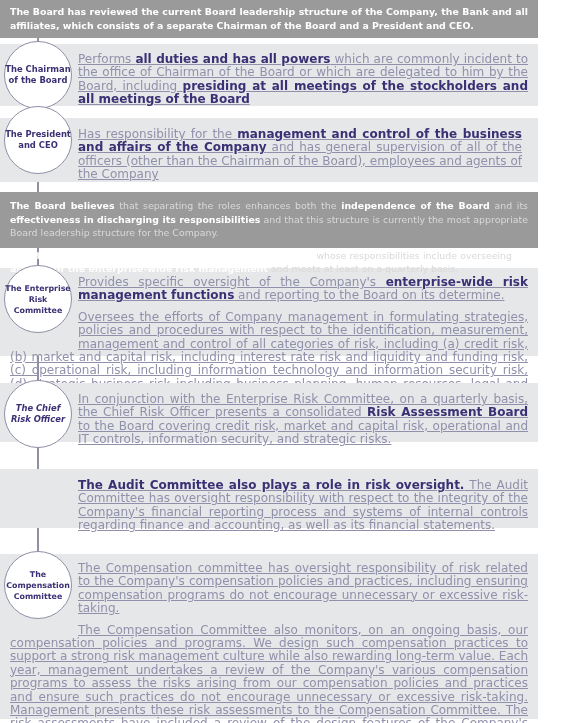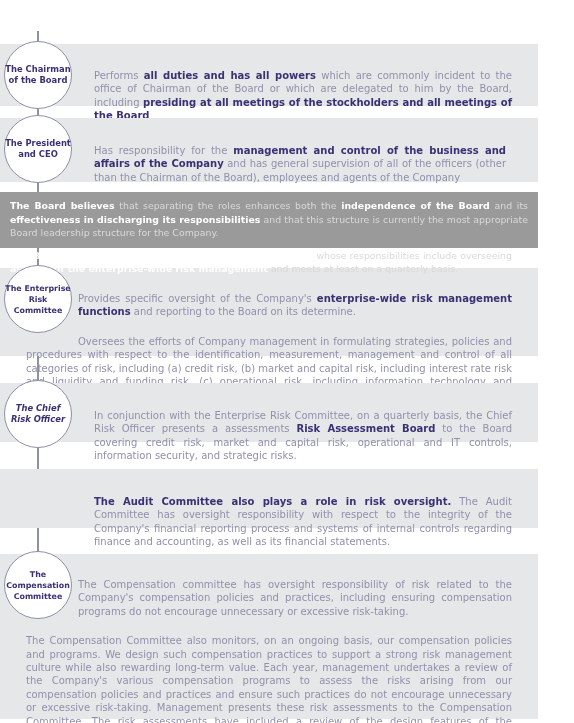--- a/index.html
+++ b/index.html
@@ -53,25 +53,26 @@
   }
 
   
   .panel {
     position: relative;
     background: #e6e7e9;
     box-sizing: border-box;
     z-index: 1;
   }
   .panel p {
-    margin: 16px;
-    font-size: 10px;
+    margin: 0;
+    font-size: 12px;
     line-height: 13.4px;
     text-align: justify;
     color: #9190ab;
+    text-decoration: underline;
   }
   .panel p + p { margin-top: 8px; }
   .panel b, .panel strong {
     color: #3a3175;
     font-weight: bold;
   }
 
   
   .node {
     position: absolute;
@@ -104,36 +105,39 @@
 <div id="page">
 
   <div class="spine" style="top:31px;height:14px;"></div>
   <div class="spine" style="top:105px;height:14px;"></div>
   <div class="spine" style="top:181px;height:12px;"></div>
   <div class="spine" style="top:247px;height:22px;"></div>
   <div class="spine" style="top:356px;height:28px;"></div>
   <div class="spine" style="top:442px;height:28px;"></div>
   <div class="spine" style="top:528px;height:27px;"></div>
 
+  <div class="banner" style="position:absolute;left:0;top:0;width:538px;padding:5px 10px 6px 10px;">
+    <p>The Board has reviewed the current Board leadership structure of the Company, the Bank and all affiliates, which consists of a separate Chairman of the Board and a President and CEO.</p>
+  </div>
 
   <div class="panel" style="position:absolute;left:0;top:44px;width:538px;height:62px;padding:9px 10px 9px 78px;">
     <p>
       <span>Performs </span><b>all duties and has all powers</b><span> which are commonly incident to the office of Chairman of the Board or which are delegated to him by the Board, including </span><b>presiding at all meetings of the stockholders and all meetings of the Board</b>
     </p>
   </div>
   <div class="node" style="top:41px;">
     <span>The Chairman of the Board</span>
   </div>
 
   <div class="panel" style="position:absolute;left:0;top:118px;width:538px;height:64px;padding:10px 16px 9px 78px;">
     <p>
       <span>Has responsibility for the </span><b>management and control of the business and affairs of the Company</b><span> and has general supervision of all of the officers (other than the Chairman of the Board), employees and agents of the Company</span>
     </p>
   </div>
-  <div class="node" style="top:115px;">
+  <div class="node" style="top:106px;">
     <span>The President and CEO</span>
   </div>
 
   <div class="banner" style="position:absolute;left:0;top:192px;width:538px;height:56px;padding:7px 10px 18px 10px;">
     <p>
       <span>The Board believes</span><span class="soft"> that separating the roles enhances both the </span><span>independence of the Board</span><span class="soft"> and its </span><span>effectiveness in discharging its responsibilities</span><span class="soft"> and that this structure is currently the most appropriate Board leadership structure for the Company.</span>
     </p>
     <p>
       <span>The Board has established an Enterprise Risk Committee</span><span class="soft"> whose responsibilities include overseeing </span><span>all aspects of the enterprise-wide risk management</span><span class="soft"> and meets at least on a quarterly basis.</span>
     </p>
@@ -145,21 +149,21 @@
       <span>Provides specific oversight of the Company's </span><b>enterprise-wide risk management functions</b><span> and reporting to the Board on its determine.</span>
     </p>
     <p>Oversees the efforts of Company management in formulating strategies, policies and procedures with respect to the identification, measurement, management and control of all categories of risk, including (a)  credit risk, (b) market and capital risk, including interest rate risk and liquidity and funding risk, (c) operational risk, including information technology and information security risk, (d) strategic business risk including business planning, human resources, legal and compliance, BSA/AML and financial reporting, and (e) reputation risk.</p>
   </div>
   <div class="node wide" style="top:265px;">
     <span>The Enterprise Risk Committee</span>
   </div>
 
   <div class="panel" style="position:absolute;left:0;top:383px;width:538px;height:59px;padding:10px 10px 9px 78px;">
     <p>
-      <span>In conjunction with the Enterprise Risk Committee, on a quarterly basis, the Chief Risk Officer presents a assessments </span><b>Risk Assessment Board</b><span> to the Board covering credit risk, market and capital risk, operational and IT controls, information security, and strategic risks.</span>
+      <span>In conjunction with the Enterprise Risk Committee, on a quarterly basis, the Chief Risk Officer presents a consolidated </span><b>Risk Assessment Board</b><span> to the Board covering credit risk, market and capital risk, operational and IT controls, information security, and strategic risks.</span>
     </p>
   </div>
   <div class="node" style="top:380px;font-style:italic;">
     <span>The Chief Risk Officer</span>
   </div>
 
   <div class="panel" style="position:absolute;left:0;top:469px;width:538px;height:59px;padding:10px 10px 9px 78px;">
     <p>
       <b>The Audit Committee also plays a role in risk oversight.</b><span> The Audit Committee has oversight responsibility with respect to the integrity of the Company's financial reporting process and systems of internal controls regarding finance and accounting, as well as its financial statements.</span>
     </p>

